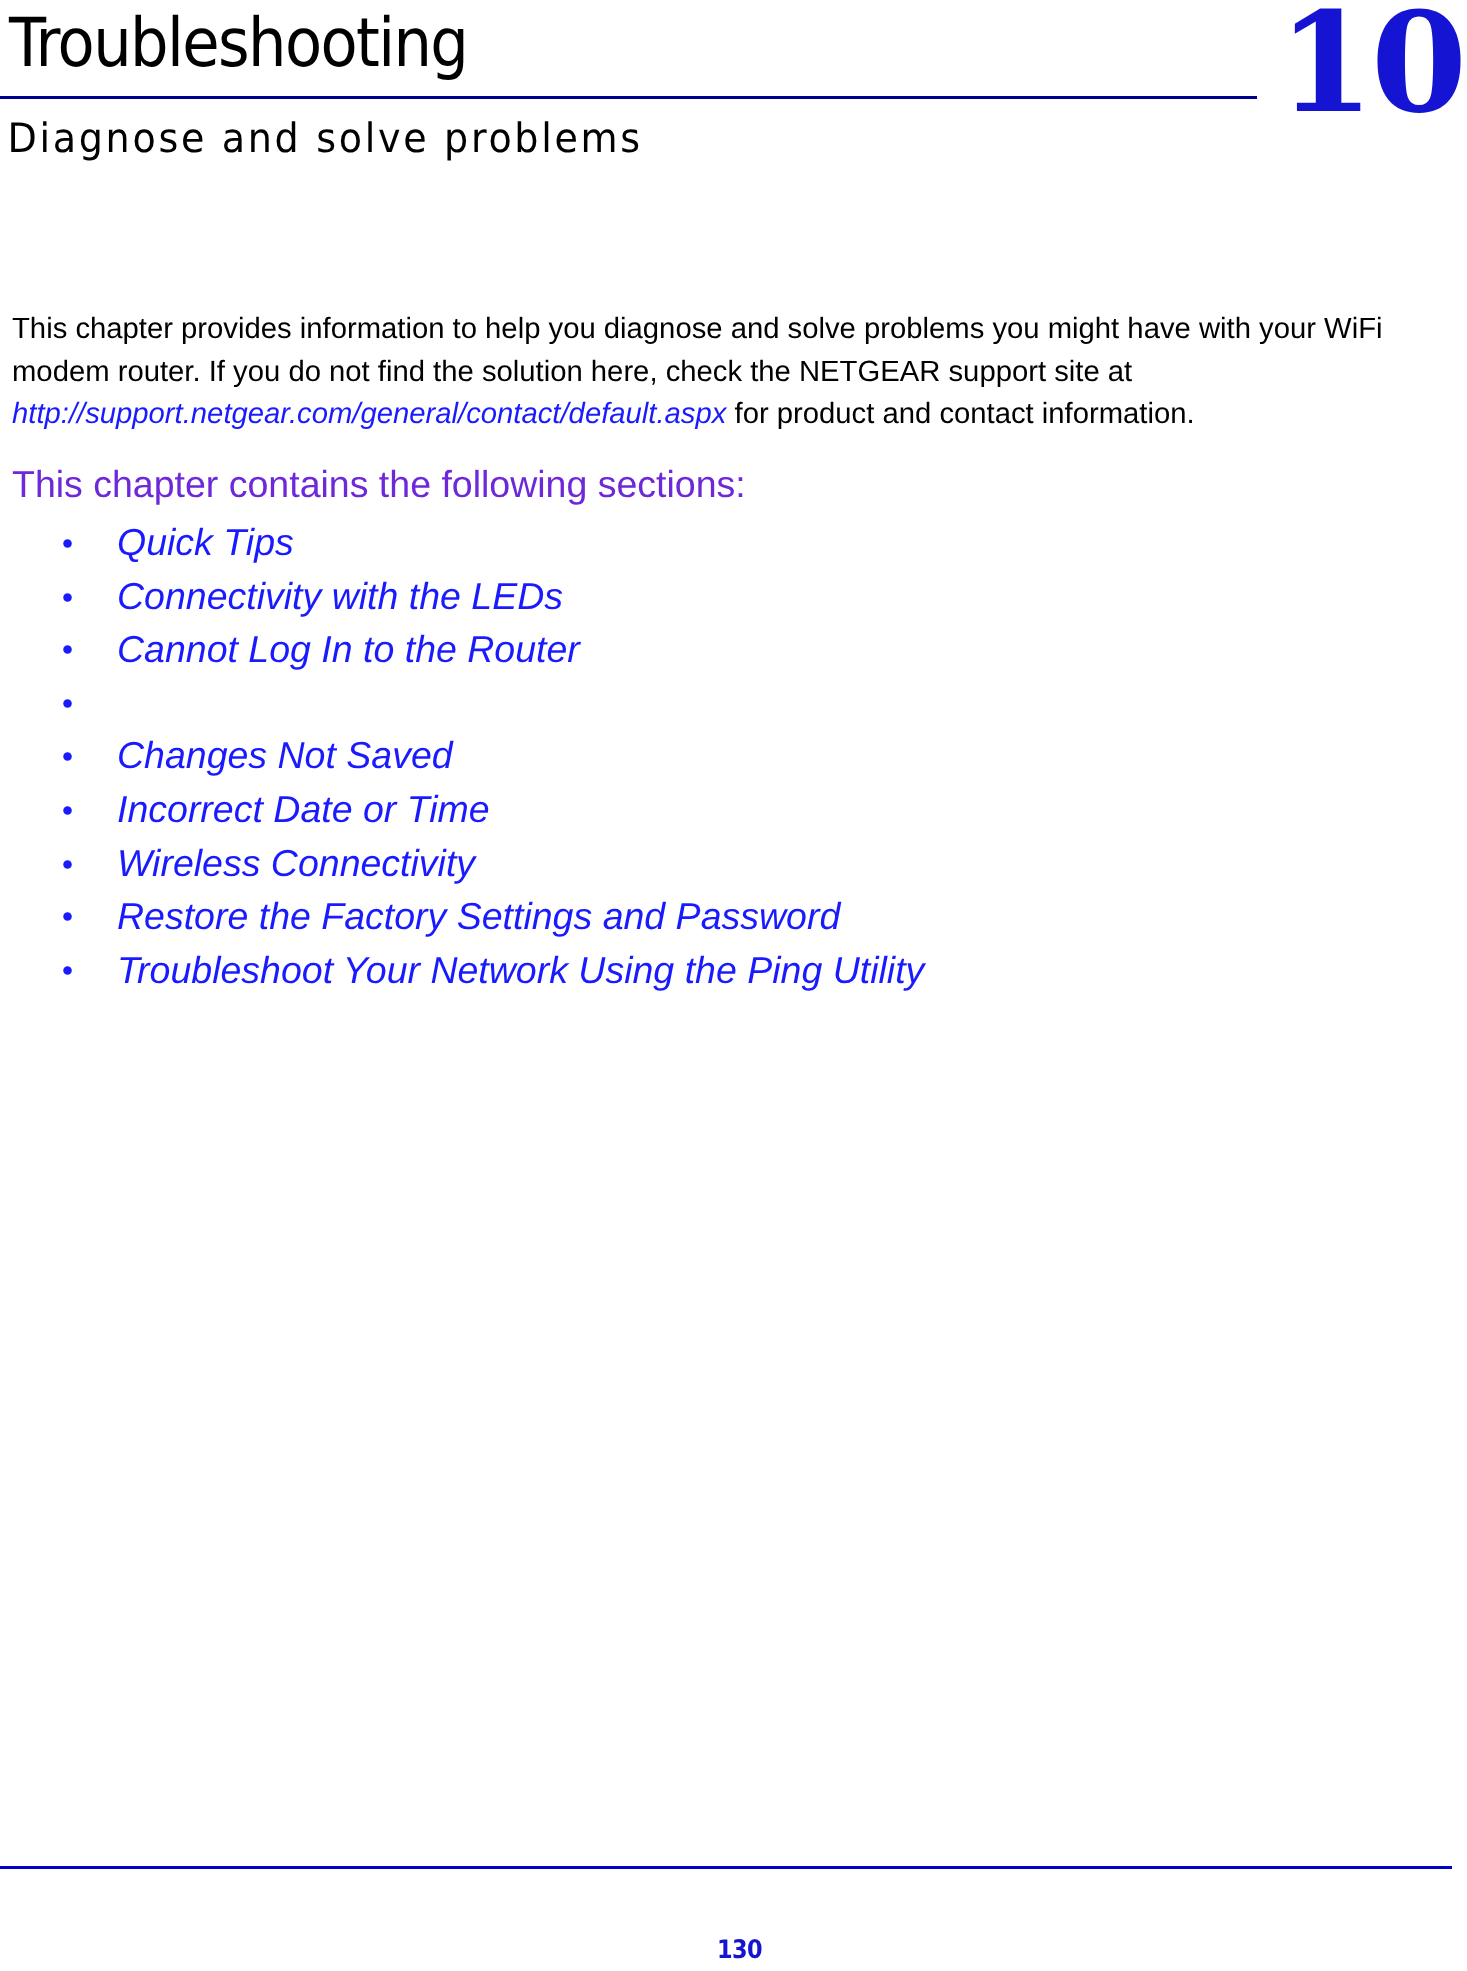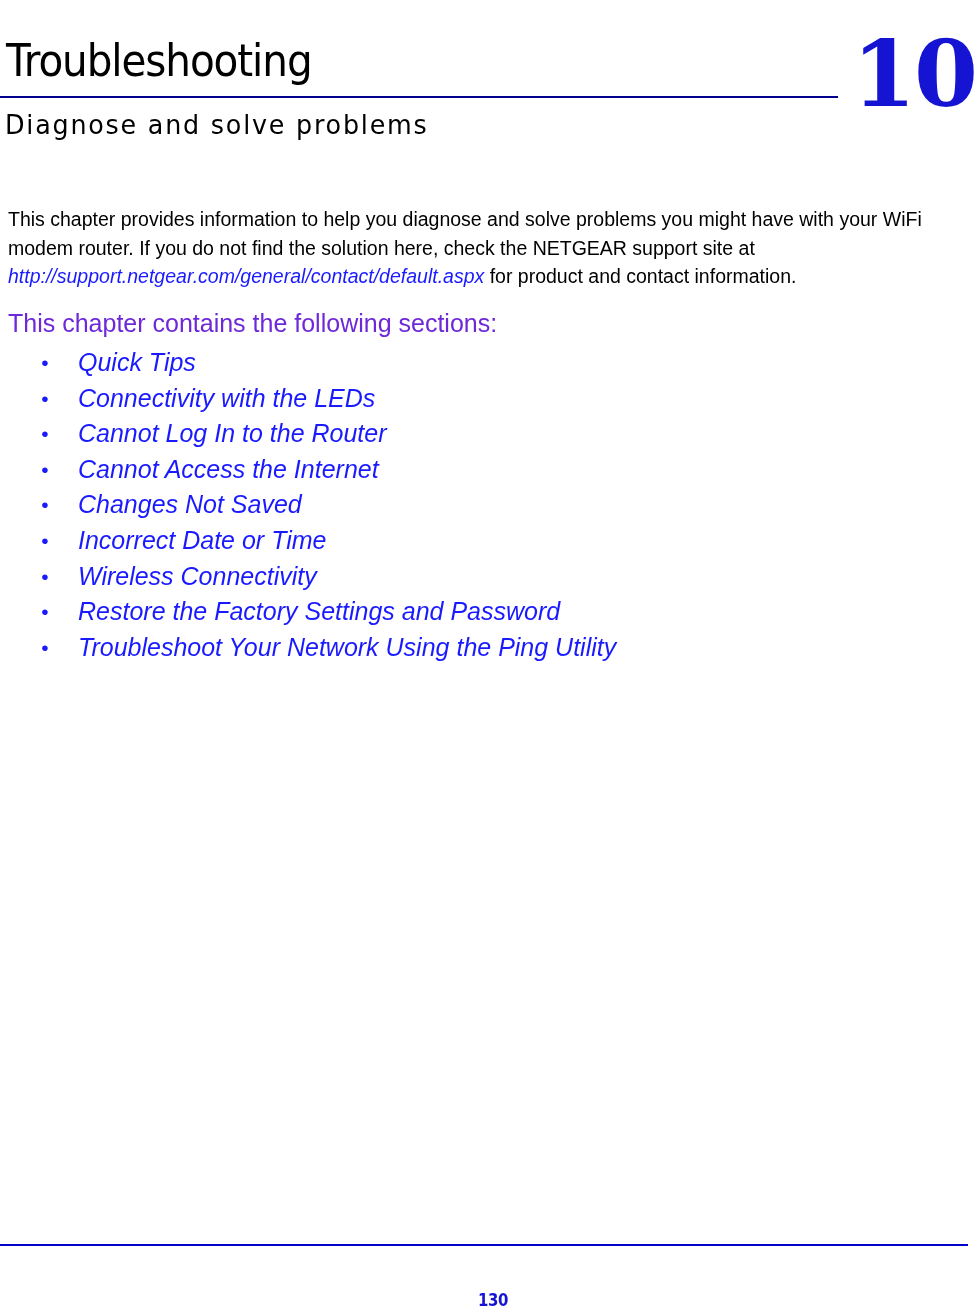--- a/index.html
+++ b/index.html
@@ -20,21 +20,20 @@
     box-sizing: border-box;
   }
 
   
   .chapter-header {
     position: absolute;
     left: 0;
     top: 0;
     width: 978px;
     height: 140px;
-    margin-top: 32px;
   }
   .chapter-title {
     position: absolute;
     left: 6px;
     top: -2px;
     font-family: "DejaVu Sans", sans-serif;
     font-size: 45px;
     font-weight: 400;
     letter-spacing: -1.2px;
     line-height: 62px;
@@ -197,21 +196,20 @@
       <li class="section-list-item">
         <span class="bullet-marker">•</span>
         <a class="section-link">Connectivity with the LEDs</a>
       </li>
       <li class="section-list-item">
         <span class="bullet-marker">•</span>
         <a class="section-link">Cannot Log In to the Router</a>
       </li>
       <li class="section-list-item">
         <span class="bullet-marker">•</span>
-        <a class="section-link">Cannot Access the Internet</a>
       </li>
       <li class="section-list-item">
         <span class="bullet-marker">•</span>
         <a class="section-link">Changes Not Saved</a>
       </li>
       <li class="section-list-item">
         <span class="bullet-marker">•</span>
         <a class="section-link">Incorrect Date or Time</a>
       </li>
       <li class="section-list-item">

